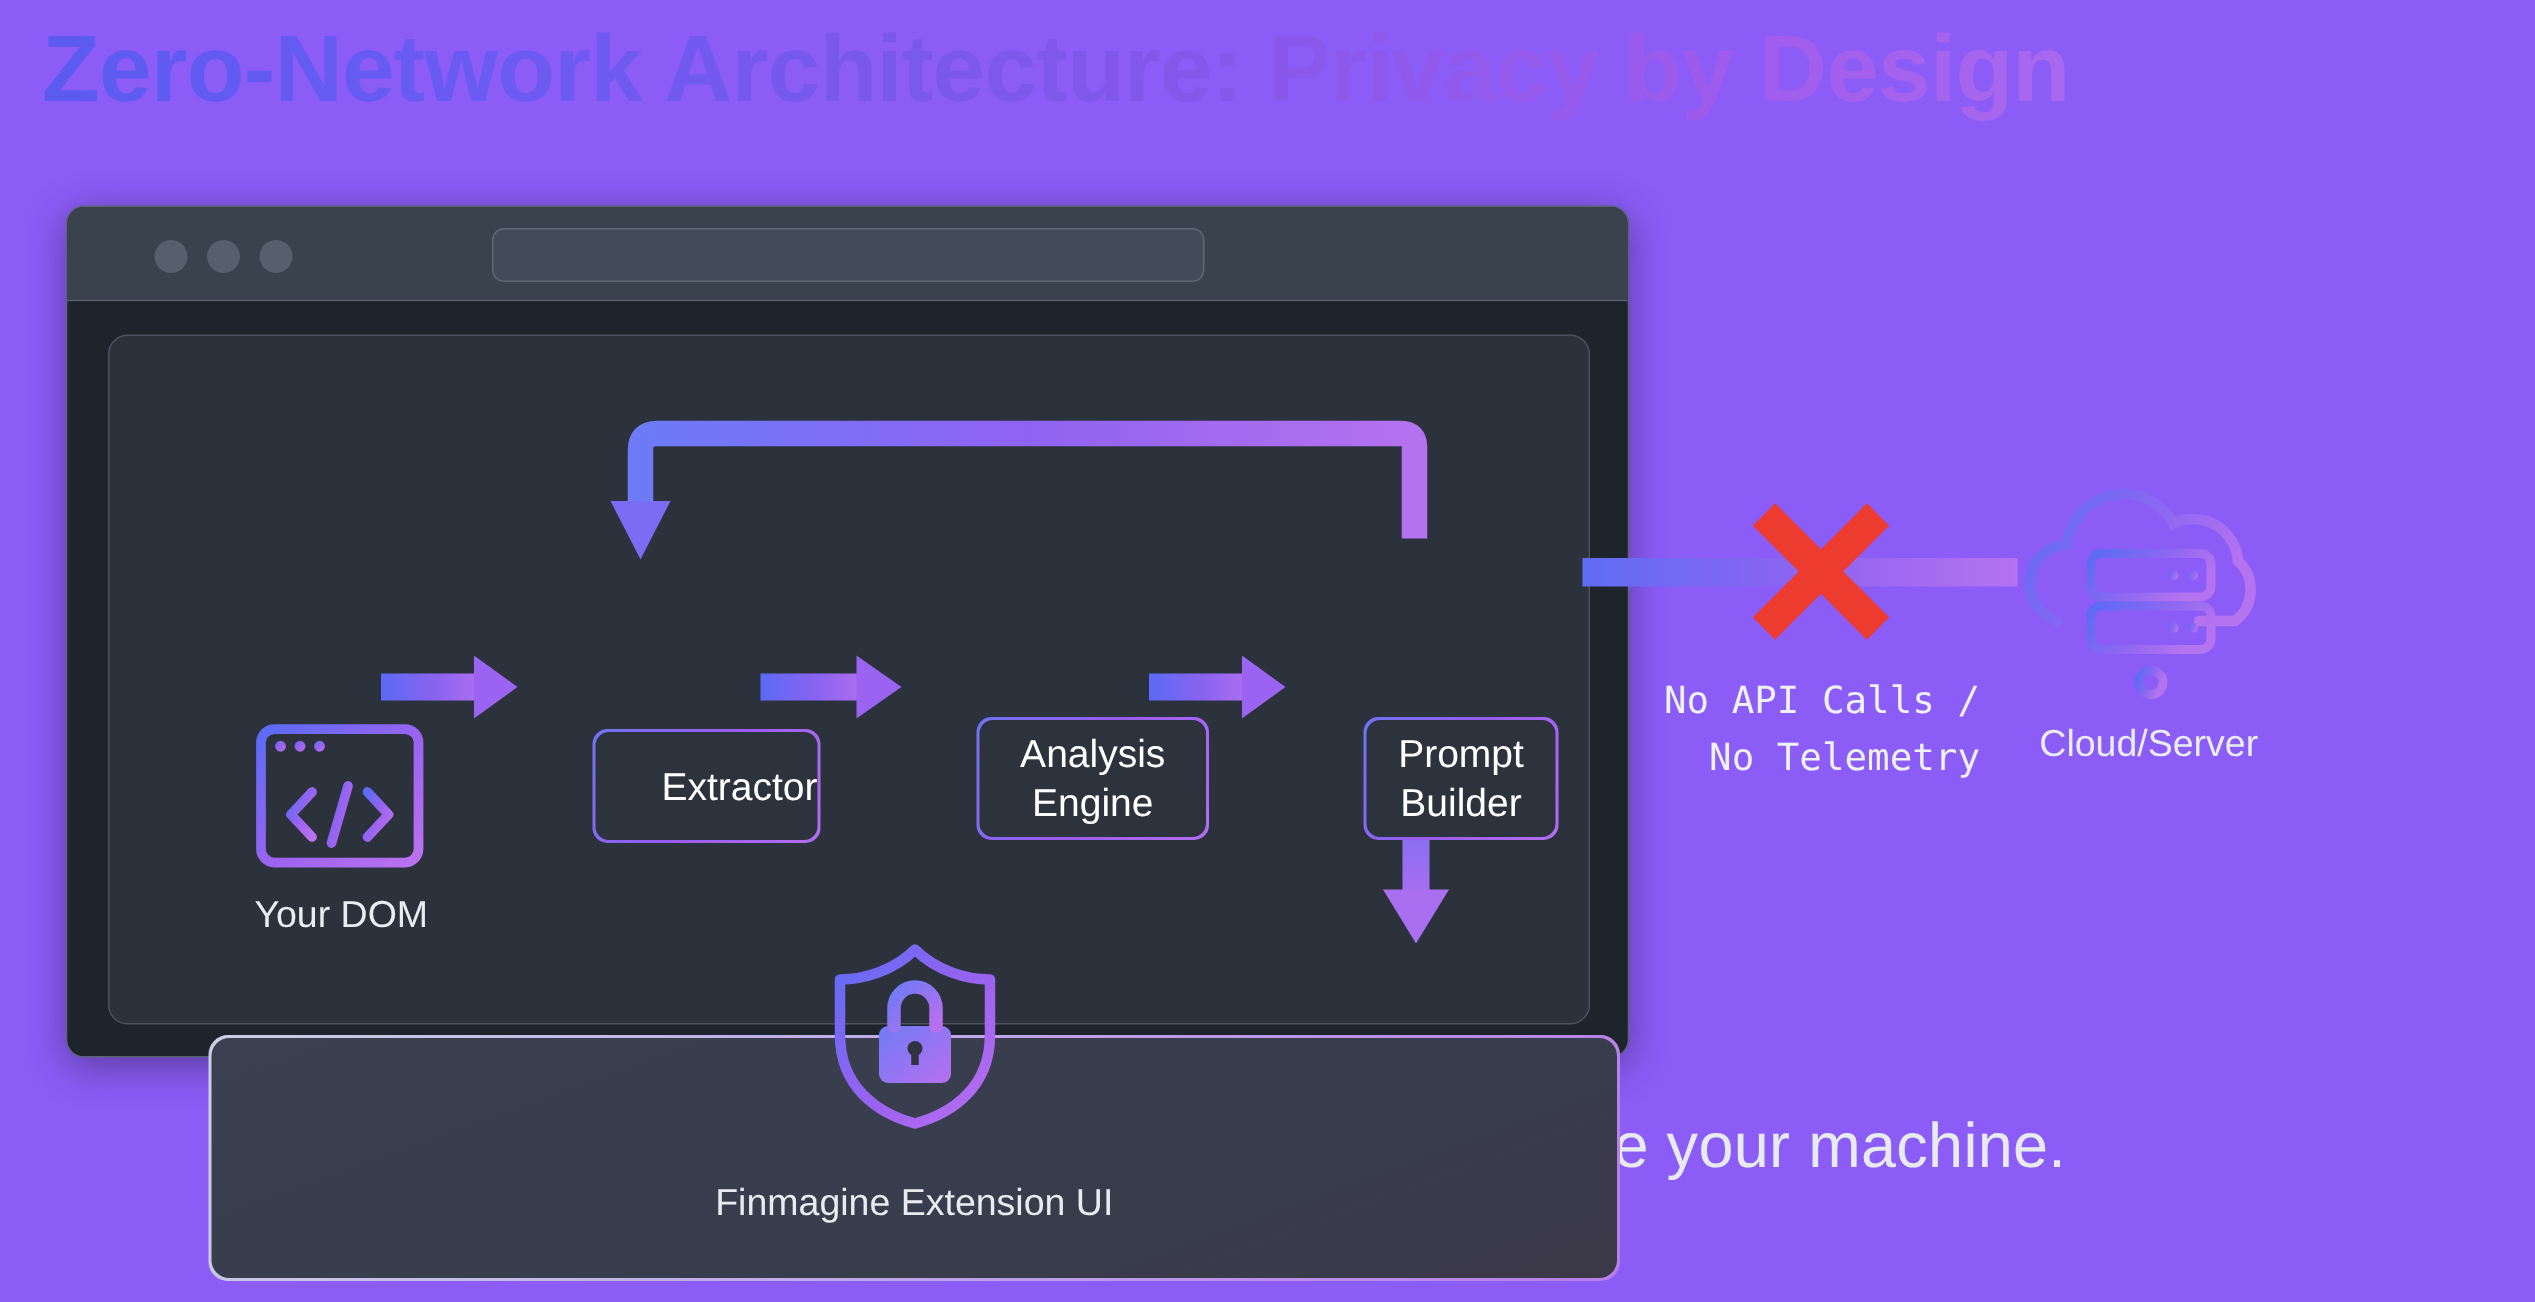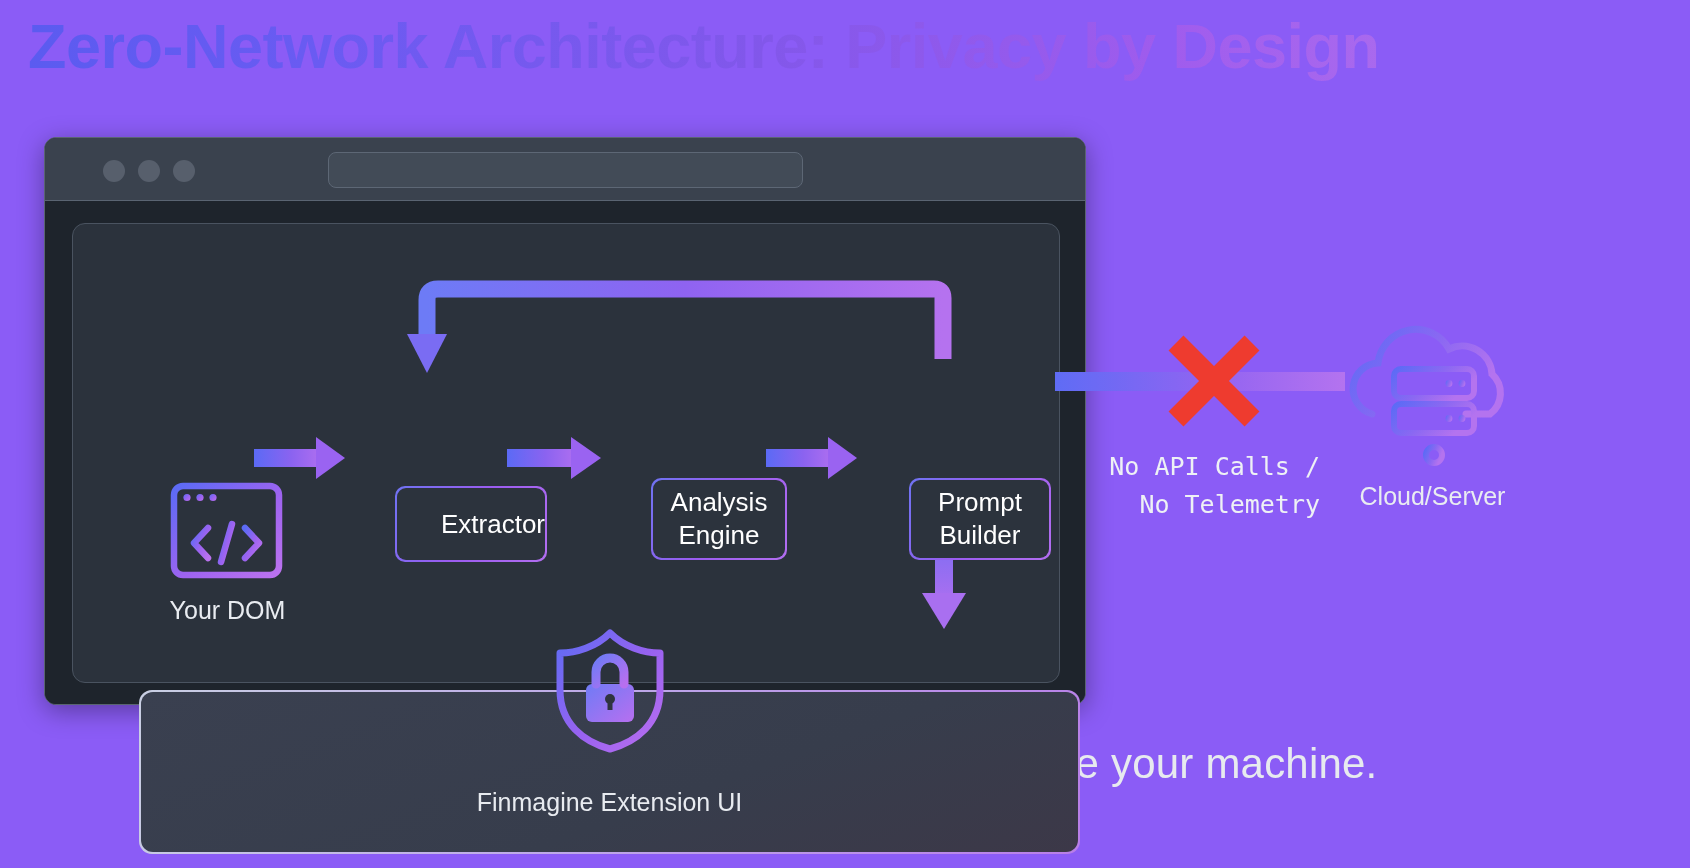--- a/index.html
+++ b/index.html
@@ -66,22 +66,22 @@
   }
   .pbox::before{
     content:""; position:absolute; inset:-1.6px; border-radius:10px;
     background:linear-gradient(120deg,#6f73f2,#9b5cf0,#b26ef0);
     z-index:-1;
   }
   .pbox::after{
     content:""; position:absolute; inset:0; border-radius:9px; background:#2c333d; z-index:-1;
   }
   #box-extractor{ left:352px; top:287px; width:148px; height:72px;justify-content:flex-end; }
-  #box-analysis { left:608px; top:279px; width:132px; height:78px; }
-  #box-prompt   { left:866px; top:279px; width:138px; height:78px; }
+  #box-analysis { left:608px; top:279px; width:151px; height:78px; }
+  #box-prompt   { left:866px; top:279px; width:126px; height:78px; }
 
   
   #extui{
     position:absolute; left:96px; top:491px; width:937px; height:160px;
     border-radius:12px;
     background:linear-gradient(160deg,rgba(120,120,175,.16),rgba(150,110,190,.10));
     z-index:4;
   }
   #extui::before{
     content:""; position:absolute; inset:-1.7px; border-radius:13px;

